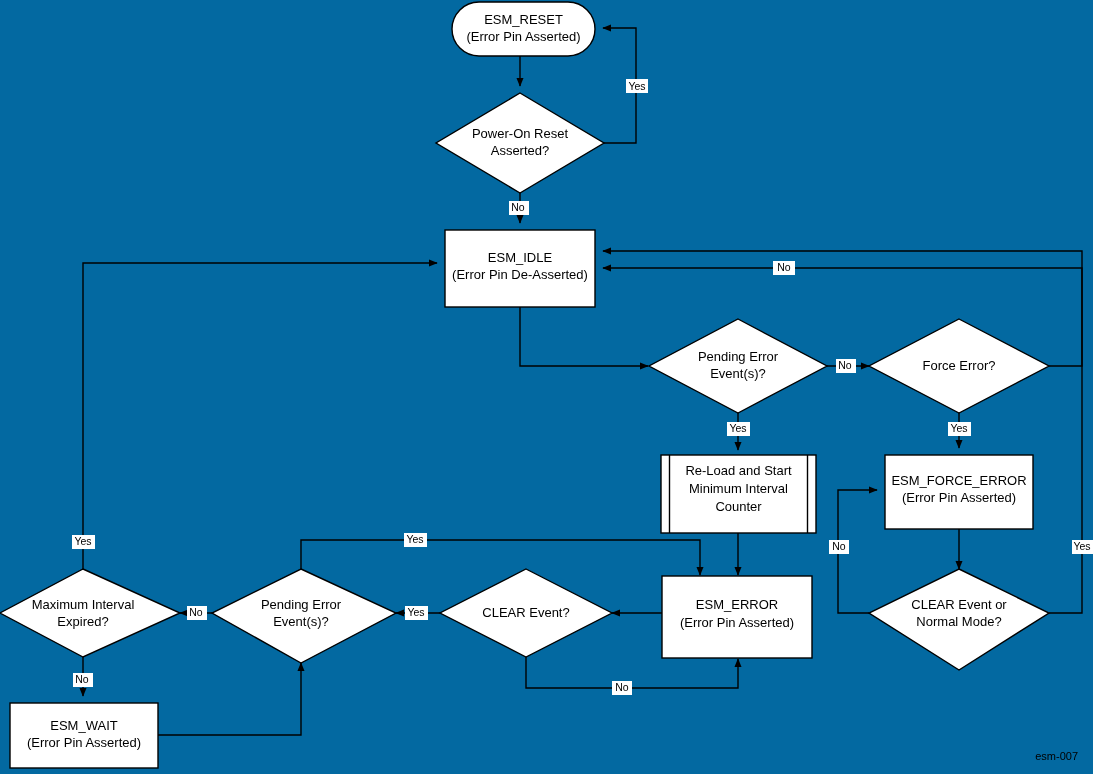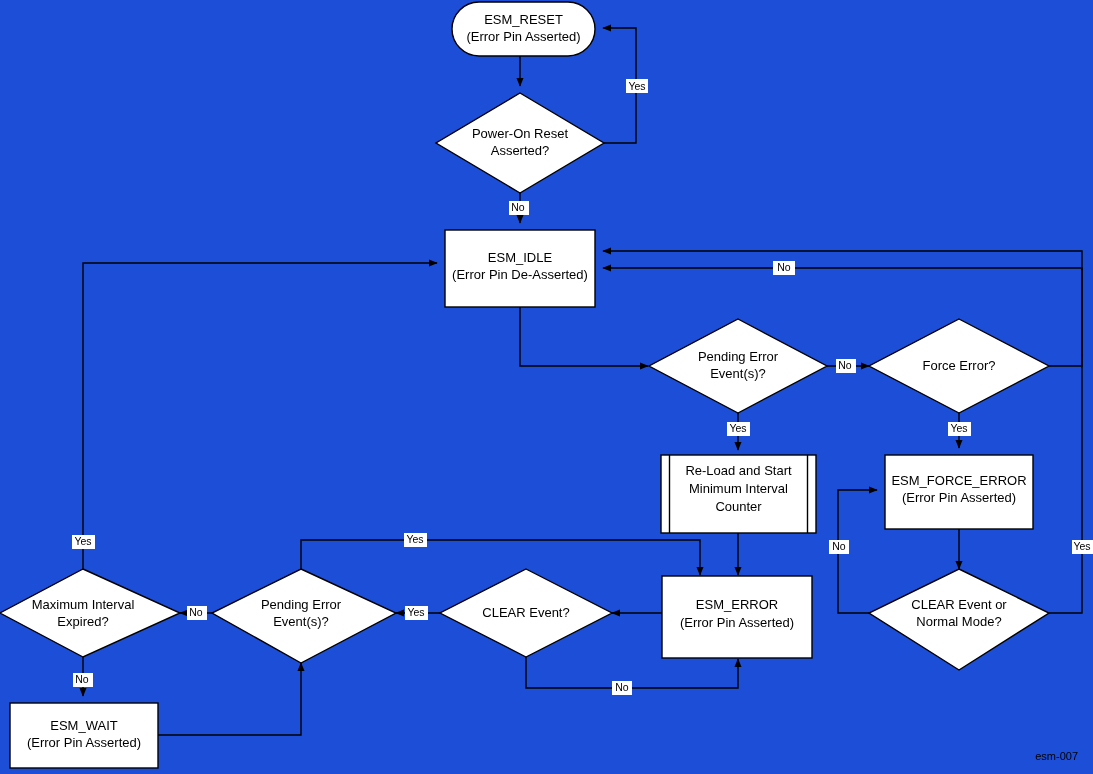--- a/index.html
+++ b/index.html
@@ -7,21 +7,21 @@
     padding: 0;
     background: #ffffff;
   }
   body {
     font-family: "Liberation Sans", sans-serif;
   }
   #diagram-root {
     position: relative;
     width: 1093px;
     height: 774px;
-    background: #1d4ed8;
+    background: #0369a1;
     overflow: hidden;
   }
   svg#flow {
     display: block;
     width: 1093px;
     height: 774px;
   }
   .shape {
     fill: #ffffff;
     stroke: #000000;

